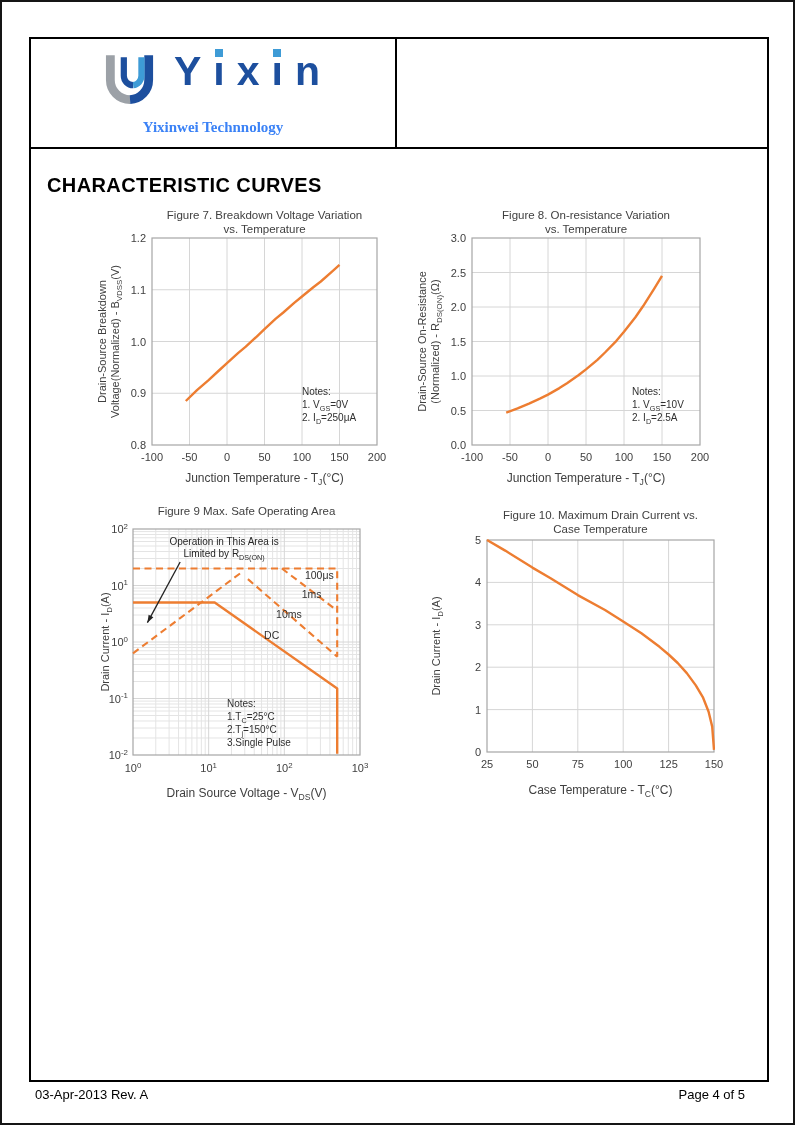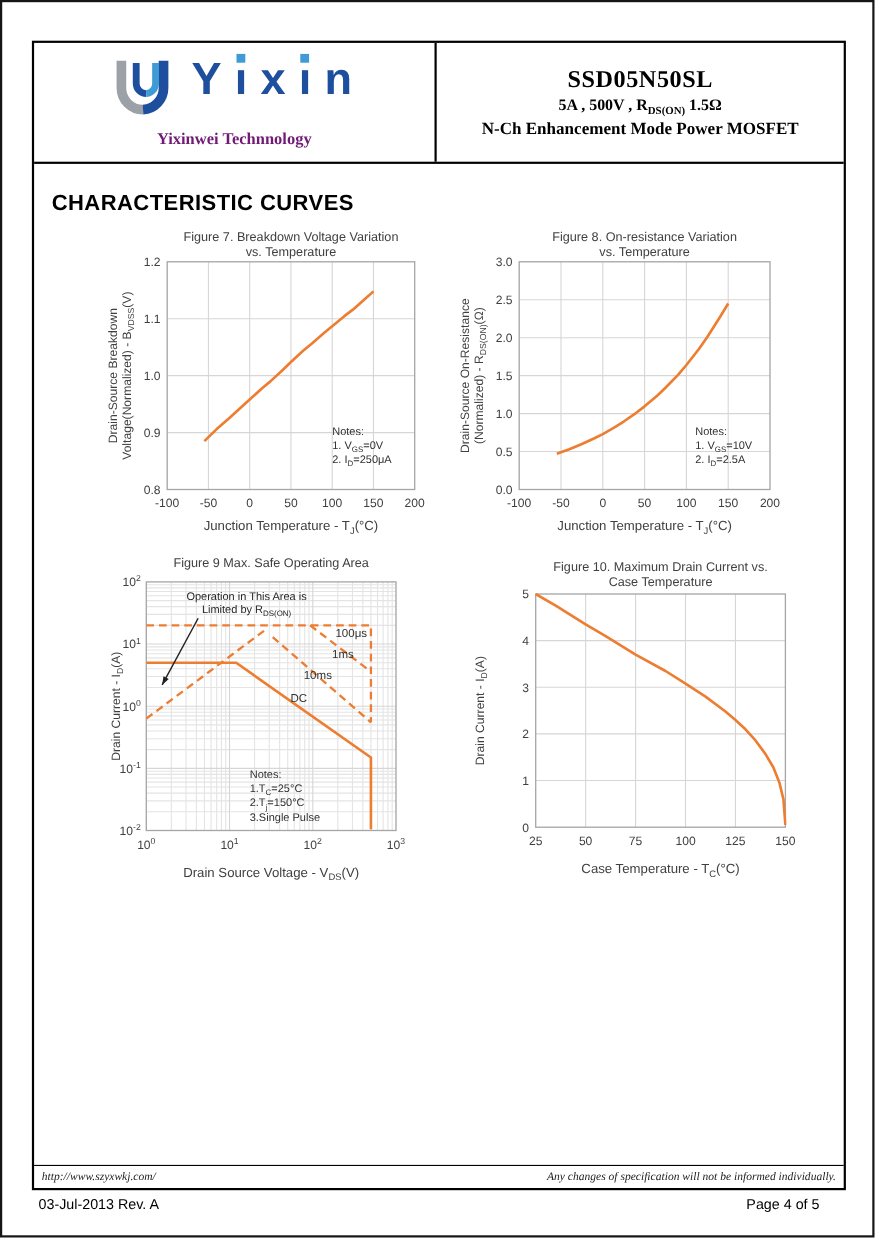--- a/index.html
+++ b/index.html
@@ -15,21 +15,21 @@
   .header-right{flex:1;display:flex;flex-direction:column;align-items:center;justify-content:center;gap:3px;
     font-family:"Liberation Serif",serif;font-weight:bold;text-align:center;}
   .part-number{font-size:22px;letter-spacing:0.5px;}
   .part-ratings{font-size:14.5px;}
   .part-desc{font-size:15.5px;}
   .logo-row{display:flex;align-items:flex-start;}
   .brand{display:flex;align-items:flex-end;font-weight:bold;font-size:41px;color:#1D4F9E;margin-left:10px;line-height:1;}
   .brand .ch{margin:0 6px;}
   .brand .iwrap{position:relative;margin:0 6px;}
   .brand .idot{position:absolute;top:-2px;left:50%;transform:translateX(-50%);width:8px;height:8px;background:#3E9BD6;}
-  .tagline{font-family:"Liberation Serif",serif;font-weight:bold;font-size:15px;color:#701a75;margin-top:10px;}
+  .tagline{font-family:"Liberation Serif",serif;font-weight:bold;font-size:15px;color:#3b82f6;margin-top:10px;}
   .section-title{position:absolute;left:45px;top:172px;font-weight:bold;font-size:20px;letter-spacing:0.4px;}
   .chart{position:absolute;}
   #fig7{left:95px;top:203px;}
   #fig8{left:415px;top:203px;}
   #fig9{left:95px;top:497px;}
   #fig10{left:420px;top:503px;}
   .footer-inside{position:absolute;left:0;bottom:0;width:100%;height:21px;border-top:1.5px solid #000;
     display:flex;justify-content:space-between;align-items:center;padding:0 7px;box-sizing:border-box;
     font-family:"Liberation Serif",serif;font-style:italic;font-size:10.5px;color:#1a1a1a;}
   .rev-line{position:absolute;left:33px;top:1085px;font-size:13px;}
@@ -51,31 +51,22 @@
         <div class="brand">
             <span class="ch">Y</span>
             <span class="iwrap"><span class="idot"></span>ı</span>
             <span class="ch">x</span>
             <span class="iwrap"><span class="idot"></span>ı</span>
             <span class="ch">n</span>
           </div>
       </div>
       <div class="tagline">Yixinwei Technnology</div>
     </div>
-    <div class="header-right">
-      <div class="part-number">SSD05N50SL</div>
-      <div class="part-ratings">5A , 500V , R<sub>DS(ON)</sub> 1.5Ω</div>
-      <div class="part-desc">N-Ch Enhancement Mode Power MOSFET</div>
-    </div>
   </div>
 
-  <div class="footer-inside">
-    <span>http://www.szyxwkj.com/</span>
-    <span>Any changes of specification will not be informed individually.</span>
-  </div>
 </div>
 
 <div class="section-title">CHARACTERISTIC CURVES</div>
 
 <div class="chart" id="fig7"><svg width="305" height="290">
       <line x1="92.5" y1="33" x2="92.5" y2="240" stroke="#D6D6D6" stroke-width="1"></line>
       <line x1="130" y1="33" x2="130" y2="240" stroke="#D6D6D6" stroke-width="1"></line>
       <line x1="167.5" y1="33" x2="167.5" y2="240" stroke="#D6D6D6" stroke-width="1"></line>
       <line x1="205" y1="33" x2="205" y2="240" stroke="#D6D6D6" stroke-width="1"></line>
       <line x1="242.5" y1="33" x2="242.5" y2="240" stroke="#D6D6D6" stroke-width="1"></line>
@@ -284,14 +275,14 @@
       <text x="59" y="166.2" font-size="11" text-anchor="end" fill="#404040" font-family="&quot;Liberation Sans&quot;,sans-serif"><tspan dy="0">2</tspan></text>
       <text x="59" y="123.80000000000001" font-size="11" text-anchor="end" fill="#404040" font-family="&quot;Liberation Sans&quot;,sans-serif"><tspan dy="0">3</tspan></text>
       <text x="59" y="81.39999999999998" font-size="11" text-anchor="end" fill="#404040" font-family="&quot;Liberation Sans&quot;,sans-serif"><tspan dy="0">4</tspan></text>
       <text x="59" y="39" font-size="11" text-anchor="end" fill="#404040" font-family="&quot;Liberation Sans&quot;,sans-serif"><tspan dy="0">5</tspan></text>
       <text x="178.5" y="14" font-size="11.5" text-anchor="middle" fill="#404040" font-family="&quot;Liberation Sans&quot;,sans-serif"><tspan dy="0">Figure 10. Maximum Drain Current vs.</tspan></text>
       <text x="178.5" y="28" font-size="11.5" text-anchor="middle" fill="#404040" font-family="&quot;Liberation Sans&quot;,sans-serif"><tspan dy="0">Case Temperature</tspan></text>
       <text x="178.5" y="289" font-size="12" text-anchor="middle" fill="#404040" font-family="&quot;Liberation Sans&quot;,sans-serif"><tspan dy="0">Case Temperature  -  T</tspan><tspan dy="3" font-size="8.6">C</tspan><tspan dy="-3">(°C)</tspan></text>
       <text x="18" y="141" font-size="11" text-anchor="middle" fill="#404040" font-family="&quot;Liberation Sans&quot;,sans-serif" transform="rotate(-90 18 141)"><tspan dy="0">Drain Current - I</tspan><tspan dy="3" font-size="7.9">D</tspan><tspan dy="-3">(A)</tspan></text>
     </svg></div>
 
-<div class="rev-line">03-Jul-2013 Rev. A</div>
+<div class="rev-line">03-Apr-2013 Rev. A</div>
 <div class="page-num">Page 4 of 5</div>
 
 </body></html>

